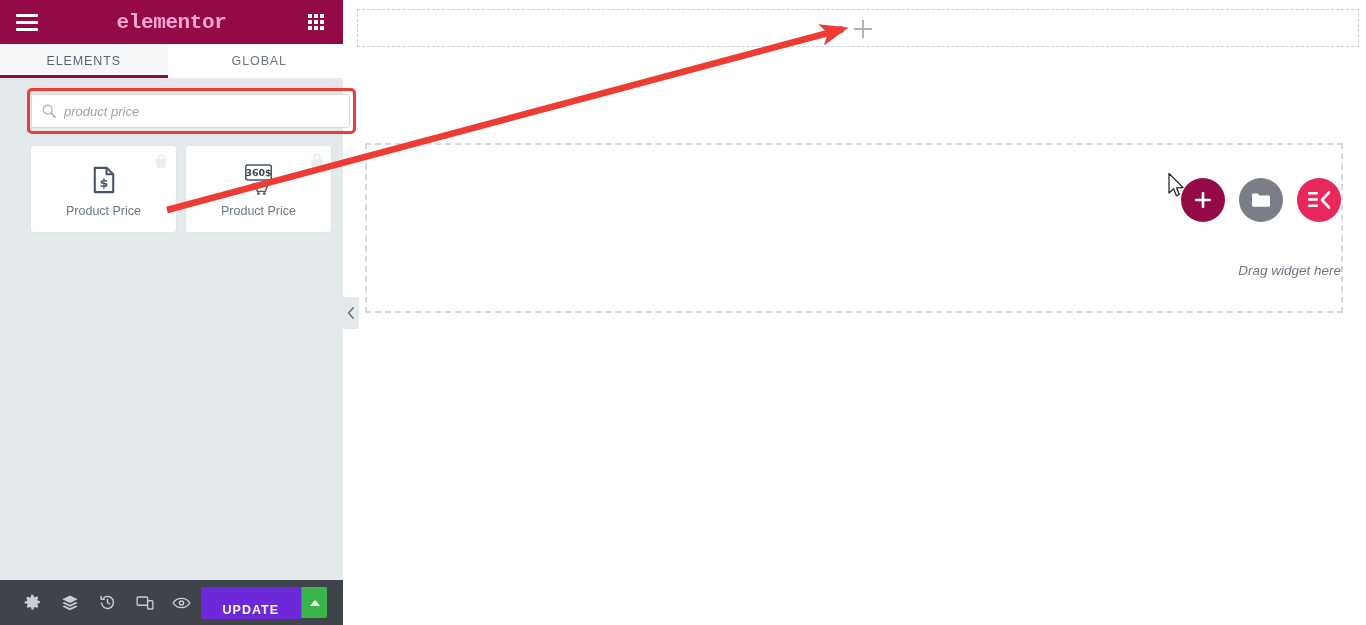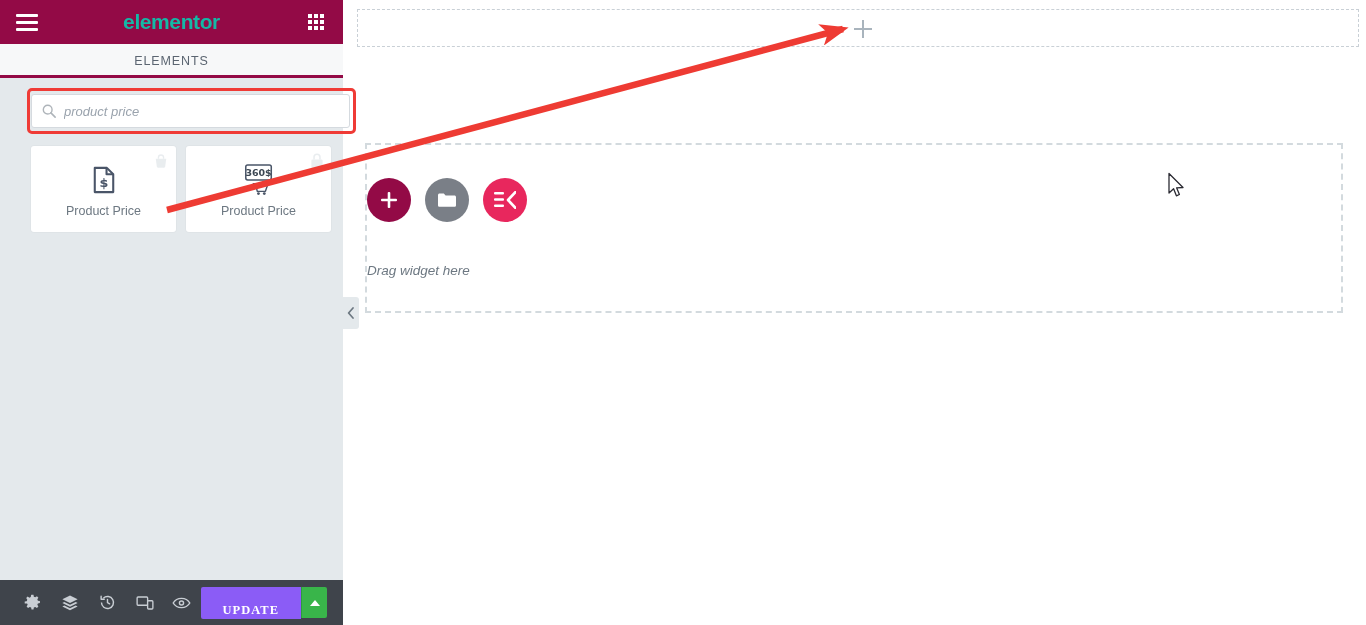--- a/index.html
+++ b/index.html
@@ -20,21 +20,21 @@
     z-index: 20;
   }
   #panel-header {
     height: 44px; background: #930a46;
     display: flex; align-items: center; justify-content: space-between;
     padding: 0 12px; flex: 0 0 44px;
   }
   .hdr-btn { width: 30px; height: 30px; display:flex; align-items:center; justify-content:center; cursor:pointer; }
   .hamburger { width: 22px; display:flex; flex-direction:column; gap:4px; }
   .hamburger i { display:block; height:3px; background:#fff; border-radius:1px; }
-  .logo { color:#14b8a6; font-size:21px; font-weight:bold; letter-spacing:-0.4px; font-family:Liberation Sans, sans-serif; }
+  .logo { color:#f9a8d4; font-size:21px; font-weight:bold; letter-spacing:-0.4px; font-family:Liberation Mono, monospace; }
   .grid-ic { display:grid; grid-template-columns:repeat(3,4px); grid-template-rows:repeat(3,4px); gap:2px; }
   .grid-ic i { display:block; width:4px; height:4px; background:#fff; }
 
   #tabs { height: 34px; flex:0 0 34px; display:flex; background:#fff;gap:8px; }
   .tab {
     flex:1; display:flex; align-items:center; justify-content:center;
     font-size: 12.5px; letter-spacing: 0.9px; color:#6d7882;
     cursor:pointer; position:relative; background:#fafbfb;
   }
   .tab.inactive { background:#fff; }
@@ -75,23 +75,23 @@
   .badge { position:absolute; right:6px; top:6px; opacity:.35; }
 
   #panel-footer {
     height:45px; flex:0 0 45px; background:#3f444b;
     display:flex; align-items:center; padding: 0 14px;
   }
   .foot-ic { width:38px; height:45px; display:flex; align-items:center; justify-content:center; cursor:pointer; }
   .foot-spacer { flex:1; }
   .update-grp { display:flex; align-items:stretch; height:31px; margin-right:2px; }
   .update-btn {
-    background:#8b5cf6; color:#fff; font-size:12.5px; font-weight:bold;
+    background:#6d28d9; color:#fff; font-size:12.5px; font-weight:bold;
     letter-spacing:1px; border:none; padding: 16px 22px; cursor:pointer;
-    border-radius:2px 0 0 2px; font-family:Liberation Serif, serif;
+    border-radius:2px 0 0 2px; font-family:Liberation Sans, sans-serif;
   }
   .update-arrow {
     background:#39b54a; width:26px; border-left:1px solid #2e9c3d;
     display:flex; align-items:center; justify-content:center; cursor:pointer;
     border-radius:0 2px 2px 0;
   }
   .caret-up { width:0;height:0;border-left:5px solid transparent;border-right:5px solid transparent;border-bottom:6px solid #fff; }
 
   
   #collapse-handle {
@@ -115,21 +115,21 @@
   }
   .add-plus:before, .add-plus:after {
     content:""; position:absolute; background:#a9b4bd;
   }
   .add-plus:before { left:8px; top:0; width:2px; height:18px; }
   .add-plus:after { left:0; top:8px; width:18px; height:2px; }
 
   .drop-zone {
     position:absolute; left:22px; top:143px; width:978px; height:170px;
     border:2px dashed #d3dade;
-    display:flex; flex-direction:column; align-items:flex-start; justify-content:center;gap:23px;
+    display:flex; flex-direction:column; align-items:flex-end; justify-content:center;gap:23px;
   }
   .drop-btns { display:flex; gap:14px; }
   .circ {
     width:44px; height:44px; border-radius:50%;
     display:flex; align-items:center; justify-content:center; cursor:pointer;
   }
   .circ-add { background:#930a46; }
   .circ-folder { background:#7a7f87; }
   .circ-ele { background:#e8275d; }
   .drop-label {
@@ -169,20 +169,23 @@
             <i></i>
             <i></i>
             <i></i>
           </span>
       </div>
     </div>
 
     <div id="tabs">
       <div class="tab active">
         <span>ELEMENTS</span>
+      </div>
+      <div class="tab inactive">
+        <span>GLOBAL</span>
       </div>
     </div>
 
     <div id="panel-body">
 
       <div class="search-wrap">
         <div class="search-box">
           <svg class="search-ic" viewBox="0 0 16 16">
             <circle cx="6.5" cy="6.5" r="5" fill="none" stroke="#6d7882" stroke-width="1.6"></circle>
             <line x1="10.2" y1="10.2" x2="15" y2="15" stroke="#6d7882" stroke-width="1.8" stroke-linecap="round"></line>

